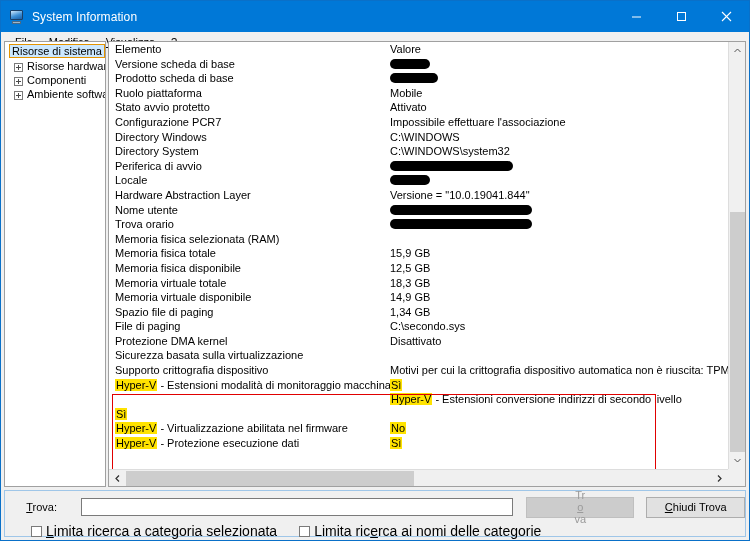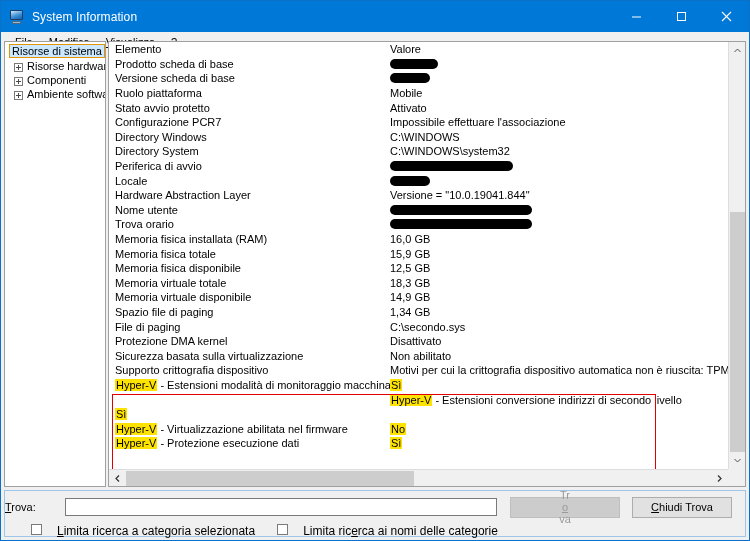--- a/index.html
+++ b/index.html
@@ -79,21 +79,21 @@
   .tree-child{padding-left:9px;}
   
   .listwrap{
     flex:1;margin-left:2px;border:1px solid #a0a0a0;background:#fff;
     position:relative;box-sizing:border-box;overflow:hidden;
   }
   .listinner{
     position:absolute;left:0;top:0;right:17px;bottom:17px;overflow:hidden;
   }
   .row{
-    height:14.6px;display:flex;align-items:center;white-space:nowrap;
+    height:14.6px;display:flex;white-space:nowrap;
     font-size:11px;line-height:14px;
   }
   .cell-item{width:281px;padding-left:6px;box-sizing:border-box;flex:none;overflow:hidden;}
   .cell-val{flex:1;overflow:hidden;padding-right:16px;}
   .redact{
     display:inline-block;height:10px;background:#000;border-radius:6px;vertical-align:-1px;
   }
   
   .redbox{
     position:absolute;border:1px solid #e00000;box-sizing:border-box;pointer-events:none;
@@ -123,39 +123,39 @@
   }
   .corner{
     position:absolute;right:0;bottom:0;width:17px;height:17px;background:#f0f0f0;
   }
   
   .findbar{
     position:absolute;left:3px;right:3px;bottom:3px;height:47px;
     border:1px solid #9fc6e8;box-sizing:border-box;background:#f0f0f0;
   }
   .findrow1{display:flex;align-items:center;height:26px;padding-top:3px;}
-  .find-label{width:52px;text-align:left;padding-right:8px;font-size:11px;flex:none;}
+  .find-label{width:52px;text-align:right;padding-right:24px;font-size:11px;flex:none;}
   .find-input{
     flex:none;width:432px;height:18px;border:1px solid #7a7a7a;background:#fff;
     box-sizing:border-box;font-family:inherit;font-size:11px;padding:0 3px;outline:none;
   }
   .btn{
     height:21px;border:1px solid #adadad;background:#e1e1e1;font-size:11px;
     display:flex;align-items:center;justify-content:center;box-sizing:border-box;
     font-family:inherit;
   }
   .btn.disabled{color:#9a9a9a;background:#cccccc;border-color:#bfbfbf;}
   .btn-trova{width:110px;margin-left:13px;flex-direction:column;}
   .btn-chiudi{width:100px;margin-left:12px;background:#e1e1e1;color:#000;}
   .findrow2{display:flex;align-items:center;height:18px;padding-left:26px;margin-top:2px;}
   .chk{
     width:11px;height:11px;border:1px solid #7a7a7a;background:#fff;margin-right:4px;
     box-sizing:border-box;flex:none;
   }
-  .chklabel{font-size:12px;margin-right:22px;display:flex;align-items:flex-start;gap:11px;}
+  .chklabel{font-size:14px;margin-right:22px;display:flex;align-items:center;}
 </style>
 </head>
 <body>
 
 <div class="window">
 
   <div class="titlebar">
     <div class="app-icon">
       <div class="scr"></div>
         <div class="base"></div>
@@ -211,28 +211,28 @@
     <div class="listwrap">
       <div class="listinner">
 
         <div class="row">
           <div class="cell-item">Elemento</div>
           <div class="cell-val">Valore</div>
         </div>
 
         <div id="rows">
             <div class="row">
+              <div class="cell-item">Versione scheda di base</div>
+              <div class="cell-val"><span class="redact" style="width: 40px;"></span></div>
+            </div>
+            <div class="row">
               <div class="cell-item">Prodotto scheda di base</div>
               <div class="cell-val"><span class="redact" style="width: 48px;"></span></div>
             </div>
             <div class="row">
-              <div class="cell-item">Versione scheda di base</div>
-              <div class="cell-val"><span class="redact" style="width: 40px;"></span></div>
-            </div>
-            <div class="row">
               <div class="cell-item">Ruolo piattaforma</div>
               <div class="cell-val">Mobile</div>
             </div>
             <div class="row">
               <div class="cell-item">Stato avvio protetto</div>
               <div class="cell-val">Attivato</div>
             </div>
             <div class="row">
               <div class="cell-item">Configurazione PCR7</div>
               <div class="cell-val">Impossibile effettuare l'associazione</div>
@@ -259,22 +259,21 @@
             </div>
             <div class="row">
               <div class="cell-item">Nome utente</div>
               <div class="cell-val"><span class="redact" style="width: 142px;"></span></div>
             </div>
             <div class="row">
               <div class="cell-item">Trova orario</div>
               <div class="cell-val"><span class="redact" style="width: 142px;"></span></div>
             </div>
             <div class="row">
-              <div class="cell-item">Memoria fisica installata (RAM)</div>
-              <div class="cell-val">16,0 GB</div>
+              <div class="cell-item">Memoria fisica selezionata (RAM)</div>
             </div>
             <div class="row">
               <div class="cell-item">Memoria fisica totale</div>
               <div class="cell-val">15,9 GB</div>
             </div>
             <div class="row">
               <div class="cell-item">Memoria fisica disponibile</div>
               <div class="cell-val">12,5 GB</div>
             </div>
             <div class="row">
@@ -292,21 +291,20 @@
             <div class="row">
               <div class="cell-item">File di paging</div>
               <div class="cell-val">C:\secondo.sys</div>
             </div>
             <div class="row">
               <div class="cell-item">Protezione DMA kernel</div>
               <div class="cell-val">Disattivato</div>
             </div>
             <div class="row">
               <div class="cell-item">Sicurezza basata sulla virtualizzazione</div>
-              <div class="cell-val">Non abilitato</div>
             </div>
             <div class="row">
               <div class="cell-item">Supporto crittografia dispositivo</div>
               <div class="cell-val">Motivi per cui la crittografia dispositivo automatica non è riuscita: TPM non util</div>
             </div>
           </div>
 
         <div class="row">
           <div class="cell-item"><span class="hl">Hyper-V</span><span> - Estensioni modalità di monitoraggio macchina virtuale</span></div>
           <div class="cell-val"><span class="hl">Sì</span></div>

